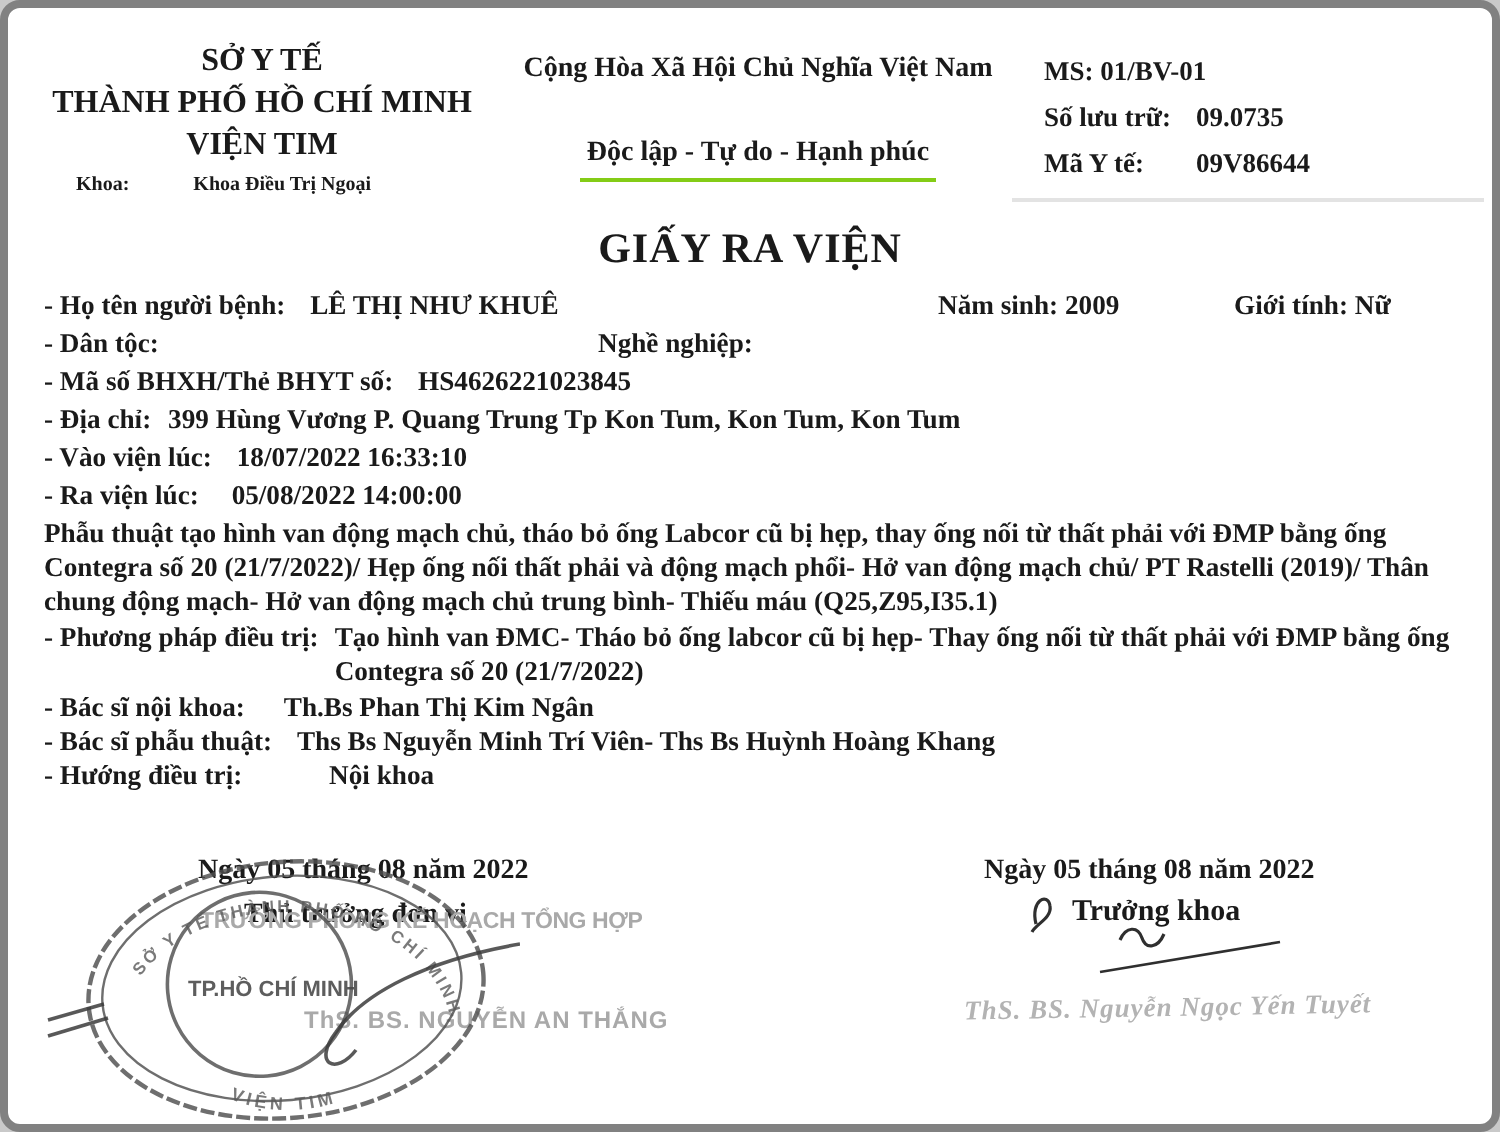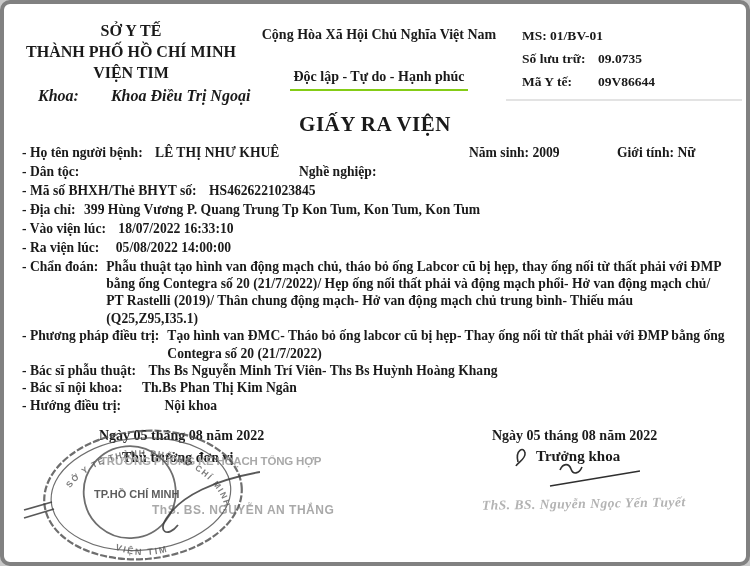--- a/index.html
+++ b/index.html
@@ -5,21 +5,21 @@
   html,body{margin:0;padding:0;background:#c9c9c9;}
   .page{
     position:relative;width:742px;height:558px;margin:0 auto;
     background:#ffffff;border:4px solid #818181;border-radius:10px;
     font-family:"Liberation Serif","DejaVu Serif",serif;
     color:#1a1a1a;overflow:hidden;
   }
   .abs{position:absolute;}
   
   .hdr-left{left:16px;top:16px;width:222px;text-align:center;font-size:16px;font-weight:bold;line-height:21px;}
-  .khoa-row{left:34px;top:83px;font-size:16px;font-weight:bold;font-style:italic;}
+  .khoa-row{left:34px;top:83px;font-size:10px;font-weight:bold;}
   .khoa-row .val{margin-left:32px;}
   .hdr-center{left:248px;top:20px;width:254px;text-align:center;font-size:14px;font-weight:bold;line-height:22px;}
   .motto{display:inline-block;border-bottom:2px solid #84cc16;padding:0 3px 1px;margin-top:20px;}
   .hdr-right{left:518px;top:20px;width:215px;font-size:13.5px;font-weight:bold;line-height:23px;}
   .hdr-right .lbl{display:inline-block;min-width:76px;}
   .artifact{background:#e3e3e3;height:2px;}
   
   .title{left:0;top:108px;width:100%;text-align:center;font-size:21px;font-weight:bold;letter-spacing:.5px;}
   
   .body{left:18px;top:139px;width:706px;font-size:13.6px;font-weight:bold;}
@@ -105,37 +105,36 @@
       <span>- Vào viện lúc:</span>
       <span class="inl">18/07/2022 16:33:10</span>
     </div>
 
     <div class="row">
       <span>- Ra viện lúc:</span>
       <span class="inl" style="margin-left:13px;">05/08/2022 14:00:00</span>
     </div>
 
     <div class="wraprow">
-      <span class="lbl">- Chẩn đoán:</span>
       <span class="txt">Phẫu thuật tạo hình van động mạch chủ, tháo bỏ ống Labcor cũ bị hẹp, thay ống nối từ thất phải với ĐMP bằng ống Contegra số 20 (21/7/2022)/ Hẹp ống nối thất phải và động mạch phổi- Hở van động mạch chủ/ PT Rastelli (2019)/ Thân chung động mạch- Hở van động mạch chủ trung bình- Thiếu máu (Q25,Z95,I35.1)</span>
     </div>
 
     <div class="wraprow">
       <span class="lbl">- Phương pháp điều trị:</span>
       <span class="txt">Tạo hình van ĐMC- Tháo bỏ ống labcor cũ bị hẹp- Thay ống nối từ thất phải với ĐMP bằng ống Contegra số 20 (21/7/2022)</span>
     </div>
 
     <div class="row" style="line-height:17.4px;">
-      <span>- Bác sĩ phẫu thuật:</span>
-      <span class="inl">Ths Bs Nguyễn Minh Trí Viên- Ths Bs Huỳnh Hoàng Khang</span>
+      <span>- Bác sĩ nội khoa:</span>
+      <span class="inl" style="margin-left:16px;">Th.Bs Phan Thị Kim Ngân</span>
     </div>
 
     <div class="row" style="line-height:17.4px;">
-      <span>- Bác sĩ nội khoa:</span>
-      <span class="inl" style="margin-left:16px;">Th.Bs Phan Thị Kim Ngân</span>
+      <span>- Bác sĩ phẫu thuật:</span>
+      <span class="inl">Ths Bs Nguyễn Minh Trí Viên- Ths Bs Huỳnh Hoàng Khang</span>
     </div>
 
     <div class="row" style="line-height:17.4px;">
       <span>- Hướng điều trị:</span>
       <span class="inl" style="margin-left:40px;">Nội khoa</span>
     </div>
 
   </div>
 
   <div class="abs sig-date-left">Ngày 05 tháng 08 năm 2022</div>

